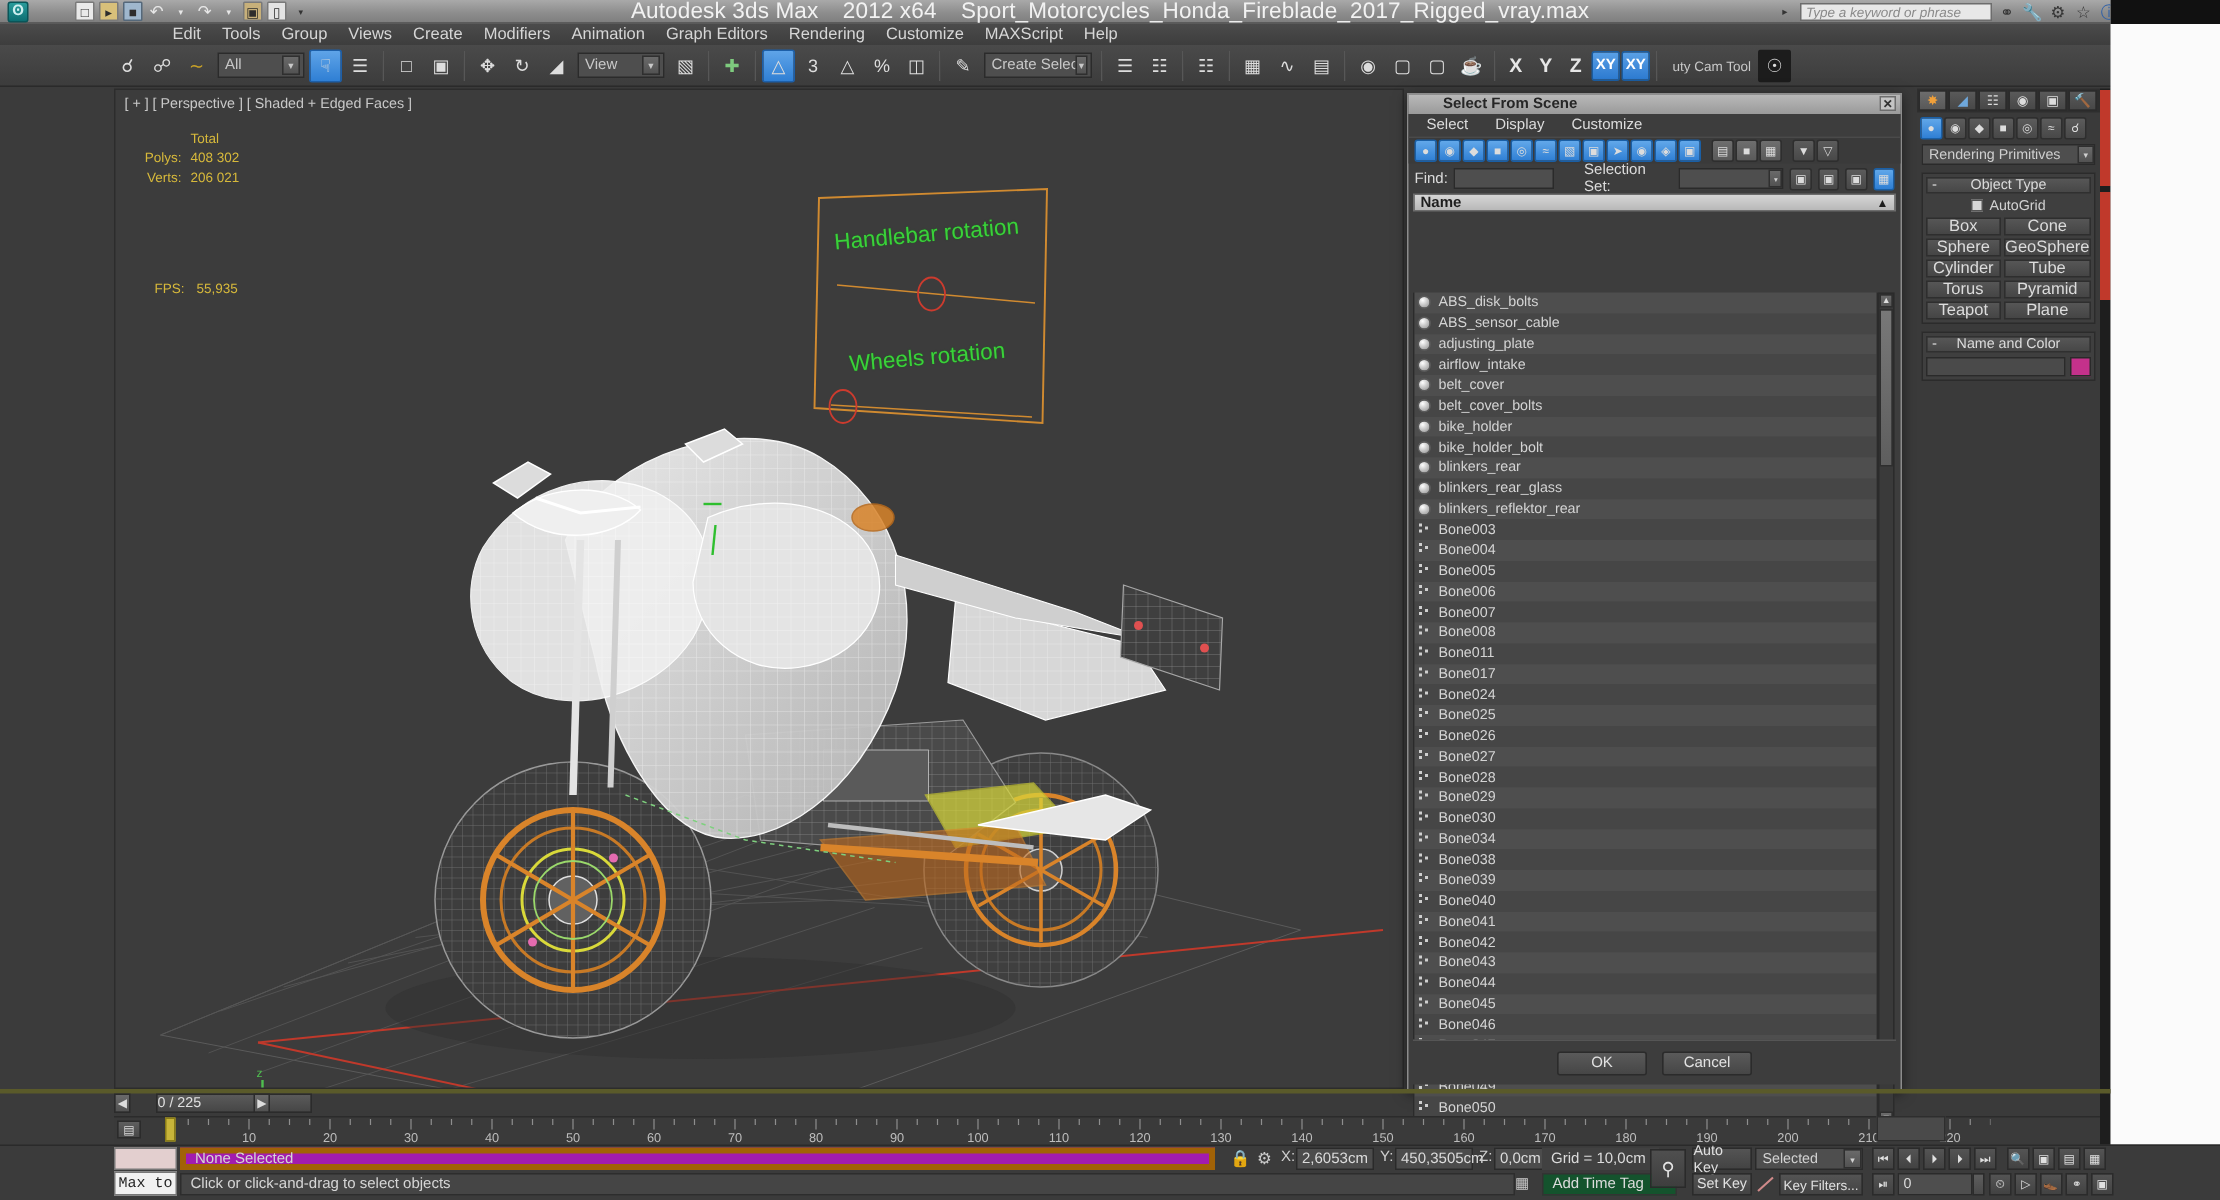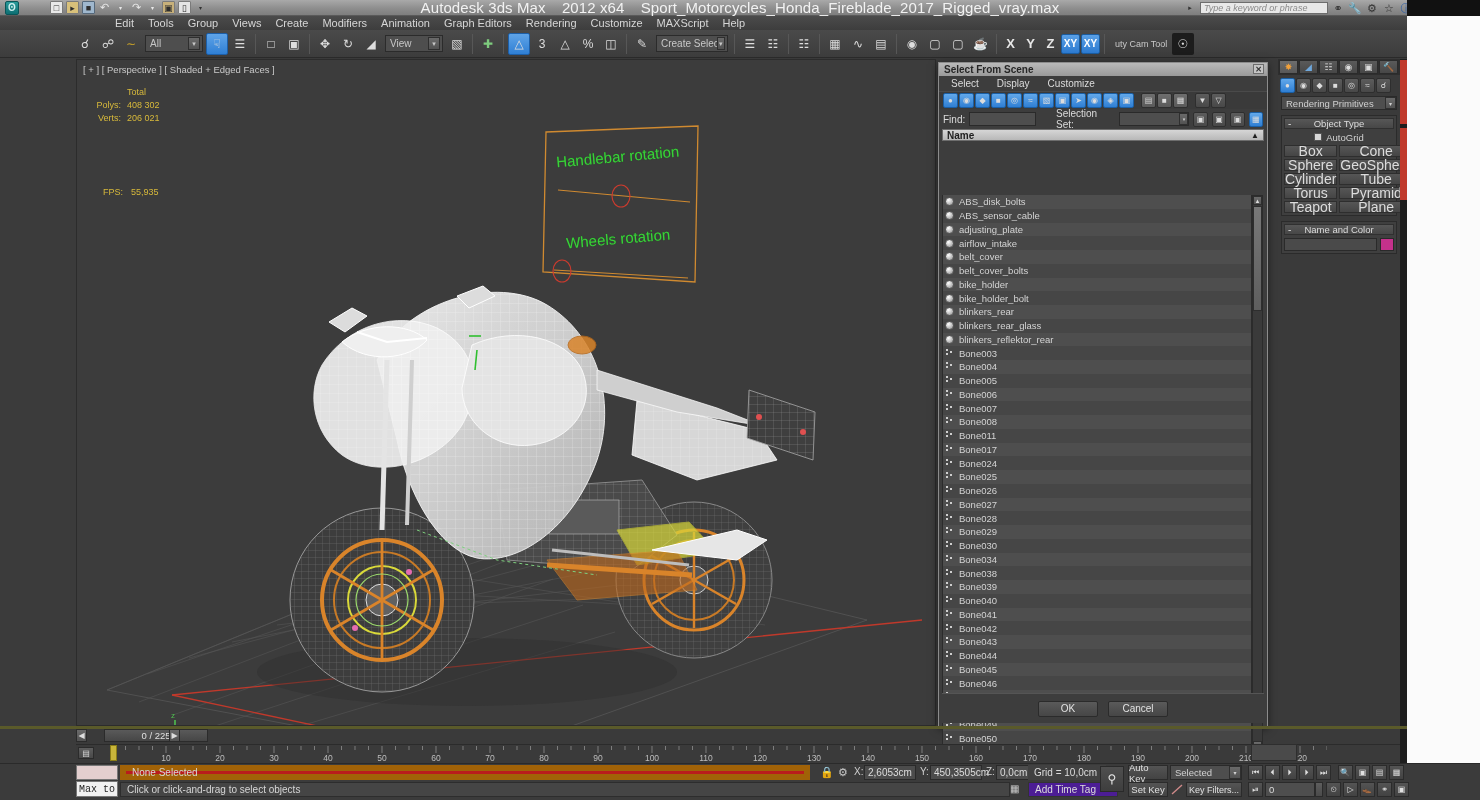--- a/index.html
+++ b/index.html
@@ -82,21 +82,21 @@
   .annot-t1{ position:absolute; left:16px; top:24px; font-size:15px; color:#3ad13a;
      font-family:"Liberation Sans",sans-serif; transform:rotate(-5deg); white-space:nowrap;
      text-shadow:0 0 1px #1b6b1b;}
   .annot-t2{ position:absolute; left:26px; top:106px; font-size:15px; color:#3ad13a;
      transform:rotate(-5deg); white-space:nowrap; text-shadow:0 0 1px #1b6b1b;}
 
   
   .dlg{ position:absolute;left:938px;top:62px;width:330px;height:665px;
     background:#3d3d3d;border:1px solid #8c8c8c; box-shadow:0 2px 8px rgba(0,0,0,.5);}
   .dlg-title{ height:13px;background:linear-gradient(#b9b9b9,#9a9a9a);
-    display:flex;align-items:center;padding-left:5px;font-size:10px;color:#262626;font-weight:bold;}
+    display:flex;align-items:center;padding-left:23px;font-size:10px;color:#262626;font-weight:bold;}
   .dlg-close{ position:absolute;right:3px;top:1px;width:11px;height:10px;
     background:#c4c4c4;border:1px solid #6d6d6d;color:#333;font-size:8px;
     display:flex;align-items:center;justify-content:center;}
   .dlg-menu{ height:15px;background:#3d3d3d;display:flex;align-items:center;padding-left:12px;gap:18px;}
   .dlg-menu span{ font-size:10px;color:#dcdcdc;}
   .dlg-tools{ height:18px;background:#3a3a3a;display:flex;align-items:center;padding:0 4px;gap:1px;
      border-top:1px solid #4a4a4a;}
   .dbtn{ width:15px;height:15px;border:1px solid #2e2e2e;border-radius:2px;
     background:linear-gradient(#5c5c5c,#484848); display:flex;align-items:center;justify-content:center;
     font-size:8px;color:#dcdcdc;}
@@ -147,63 +147,63 @@
     border:1px solid #2f2f2f;display:flex;align-items:center;justify-content:center;font-size:6px;}
   .rollout{ margin:5px 3px 0; border:1px solid #2b2b2b; background:#3f3f3f; padding:2px;}
   .ro-head{ height:11px;background:linear-gradient(#575757,#474747);border:1px solid #303030;
     display:flex;align-items:center;justify-content:center;font-size:9.5px;color:#dcdcdc;position:relative;}
   .ro-head .minus{ position:absolute;left:3px;top:-1px;font-size:10px;}
   .ag{ display:flex;align-items:center;justify-content:center;gap:4px;height:12px;margin-top:2px;}
   .ag .cb{ width:8px;height:8px;background:#d7d7d7;border:1px solid #555;}
   .ag span{ font-size:9.5px;color:#d2d2d2;}
   .otgrid{ display:grid;grid-template-columns:1fr 1fr;gap:2px;margin-top:2px;}
   .otbtn{ height:12px;background:linear-gradient(#565656,#454545);border:1px solid #2e2e2e;
-    display:flex;align-items:center;justify-content:center;font-size:14px;color:#dcdcdc;}
+    display:flex;align-items:center;justify-content:center;font-size:11px;color:#dcdcdc;}
   .nc{ display:flex;align-items:center;gap:3px;margin-top:3px;}
   .nc-input{ flex:1;height:13px;background:#4a4a4a;border:1px solid #2a2a2a;}
   .nc-color{ width:14px;height:13px;background:#c4318b;border:1px solid #2a2a2a;}
 
   
   .redbar{ position:absolute; left:1400px; top:60px; width:7px; height:64px; background:#c0392b; }
   .redbar2{ position:absolute; left:1400px; top:128px; width:7px; height:72px; background:#c0392b; }
   .blackcol{ position:absolute; left:1400px; top:59px; width:7px; height:708px; background:#1e1e1e; }
 
   
   .tl-slider{ position:absolute;left:76px;top:729px;width:104px;height:13px;
     background:linear-gradient(#5a5a5a,#464646);border:1px solid #2b2b2b;
-    display:flex;align-items:center;justify-content:center;font-size:9.5px;color:#e0e0e0;margin-left:28px;}
+    display:flex;align-items:center;justify-content:flex-start;font-size:9.5px;color:#e0e0e0;margin-left:28px;}
   .tl-arrowL{ position:absolute;left:76px;top:729px;width:11px;height:13px;background:linear-gradient(#6a6a6a,#525252);
     border:1px solid #2b2b2b;display:flex;align-items:center;justify-content:center;font-size:8px;color:#ddd;}
   .tl-arrowR{ position:absolute;left:169px;top:729px;width:11px;height:13px;background:linear-gradient(#6a6a6a,#525252);
     border:1px solid #2b2b2b;display:flex;align-items:center;justify-content:center;font-size:8px;color:#ddd;}
   .tl-track{ position:absolute;left:76px;top:744px;width:1324px;height:32px;background:#3a3a3a;border-top:1px solid #2b2b2b;}
   .tl-ruler{ position:absolute;left:36px;top:0;width:1215px;height:18px;}
   .tl-handle{ position:absolute;left:110px;top:745px;width:7px;height:16px;background:#c8b53a;border:1px solid #8a7c17;}
   .tl-key{ position:absolute;left:78px;top:747px;width:16px;height:12px;
     background:linear-gradient(#5e5e5e,#484848);border:1px solid #2b2b2b;
     display:flex;align-items:center;justify-content:center;font-size:8px;color:#ddd;}
   .tl-endblock{ position:absolute;left:1251px;top:744px;width:46px;height:17px;background:#4a4a4a;border:1px solid #2e2e2e;}
 
   
   .statusbar{ position:absolute;left:0;top:763px;width:1480px;height:37px;background:#3b3b3b;border-top:1px solid #2a2a2a;}
   .maxscript{ position:absolute;left:76px;top:765px;width:42px;height:15px;background:#e3cfcf;border:1px solid #777;}
   .maxto{ position:absolute;left:76px;top:781px;width:42px;height:16px;background:#f1f1f1;border:1px solid #777;
     display:flex;align-items:center;justify-content:center;font-size:10px;color:#1f1f1f;
     font-family:"Liberation Mono",monospace;}
-  .sb-line1{ position:absolute;left:120px;top:765px;width:690px;height:15px;background:#b91c1c;border:6px solid #a16207;
+  .sb-line1{ position:absolute;left:120px;top:765px;width:690px;height:15px;background:#a21caf;border:4px solid #a16207;
     display:flex;align-items:center;padding-left:6px;font-size:10px;color:#d6d6d6;}
   .sb-line2{ position:absolute;left:120px;top:782px;width:890px;height:15px;background:#454545;border:1px solid #2d2d2d;
     display:flex;align-items:center;padding-left:6px;font-size:10px;color:#d6d6d6;}
   .coordbox{ position:absolute;top:765px;height:15px;background:#4c4c4c;border:1px solid #2a2a2a;
     font-size:10px;color:#dcdcdc;display:flex;align-items:center;padding-left:3px;}
   .coordlab{ position:absolute;top:766px;font-size:10px;color:#cfcfcf;}
   .gridbox{ position:absolute;left:1028px;top:765px;width:78px;height:15px;
     display:flex;align-items:center;padding-left:6px;font-size:10px;color:#dcdcdc;background:#414141;}
   .addtag{ position:absolute;left:1028px;top:782px;width:90px;height:15px;
-    display:flex;align-items:center;padding-left:6px;font-size:10px;color:#dcdcdc;background:#4c1d95;border:1px solid #333;}
+    display:flex;align-items:center;padding-left:6px;font-size:10px;color:#dcdcdc;background:#14532d;border:1px solid #333;}
   .keybtn{ position:absolute;left:1100px;top:766px;width:24px;height:26px;
     background:linear-gradient(#4f4f4f,#3e3e3e);border:1px solid #2a2a2a;
     display:flex;align-items:center;justify-content:center;font-size:12px;color:#e6e6e6;}
   .autokey{ position:absolute;left:1128px;top:765px;width:40px;height:15px;
     background:linear-gradient(#545454,#434343);border:1px solid #2b2b2b;
     display:flex;align-items:center;justify-content:center;font-size:9.5px;color:#e0e0e0;}
   .setkey{ position:absolute;left:1128px;top:782px;width:40px;height:15px;
     background:linear-gradient(#545454,#434343);border:1px solid #2b2b2b;
     display:flex;align-items:center;justify-content:center;font-size:9.5px;color:#e0e0e0;}
   .selcombo{ position:absolute;left:1170px;top:765px;width:72px;height:15px;background:#4e4e4e;border:1px solid #2a2a2a;

